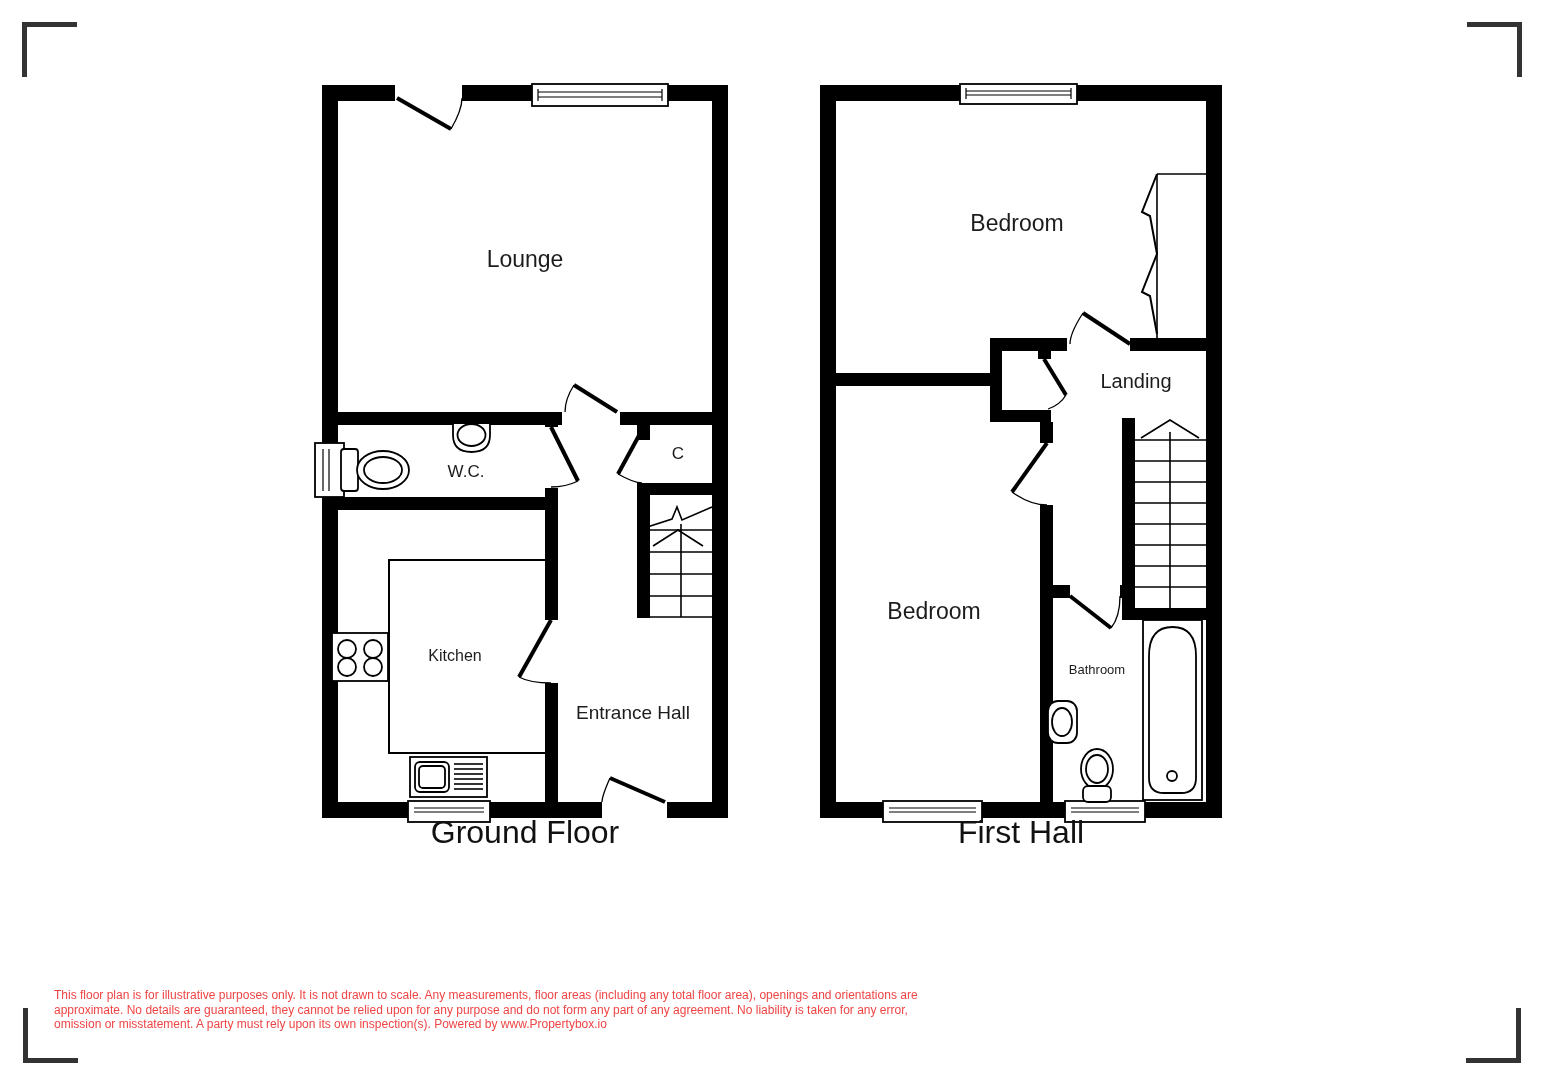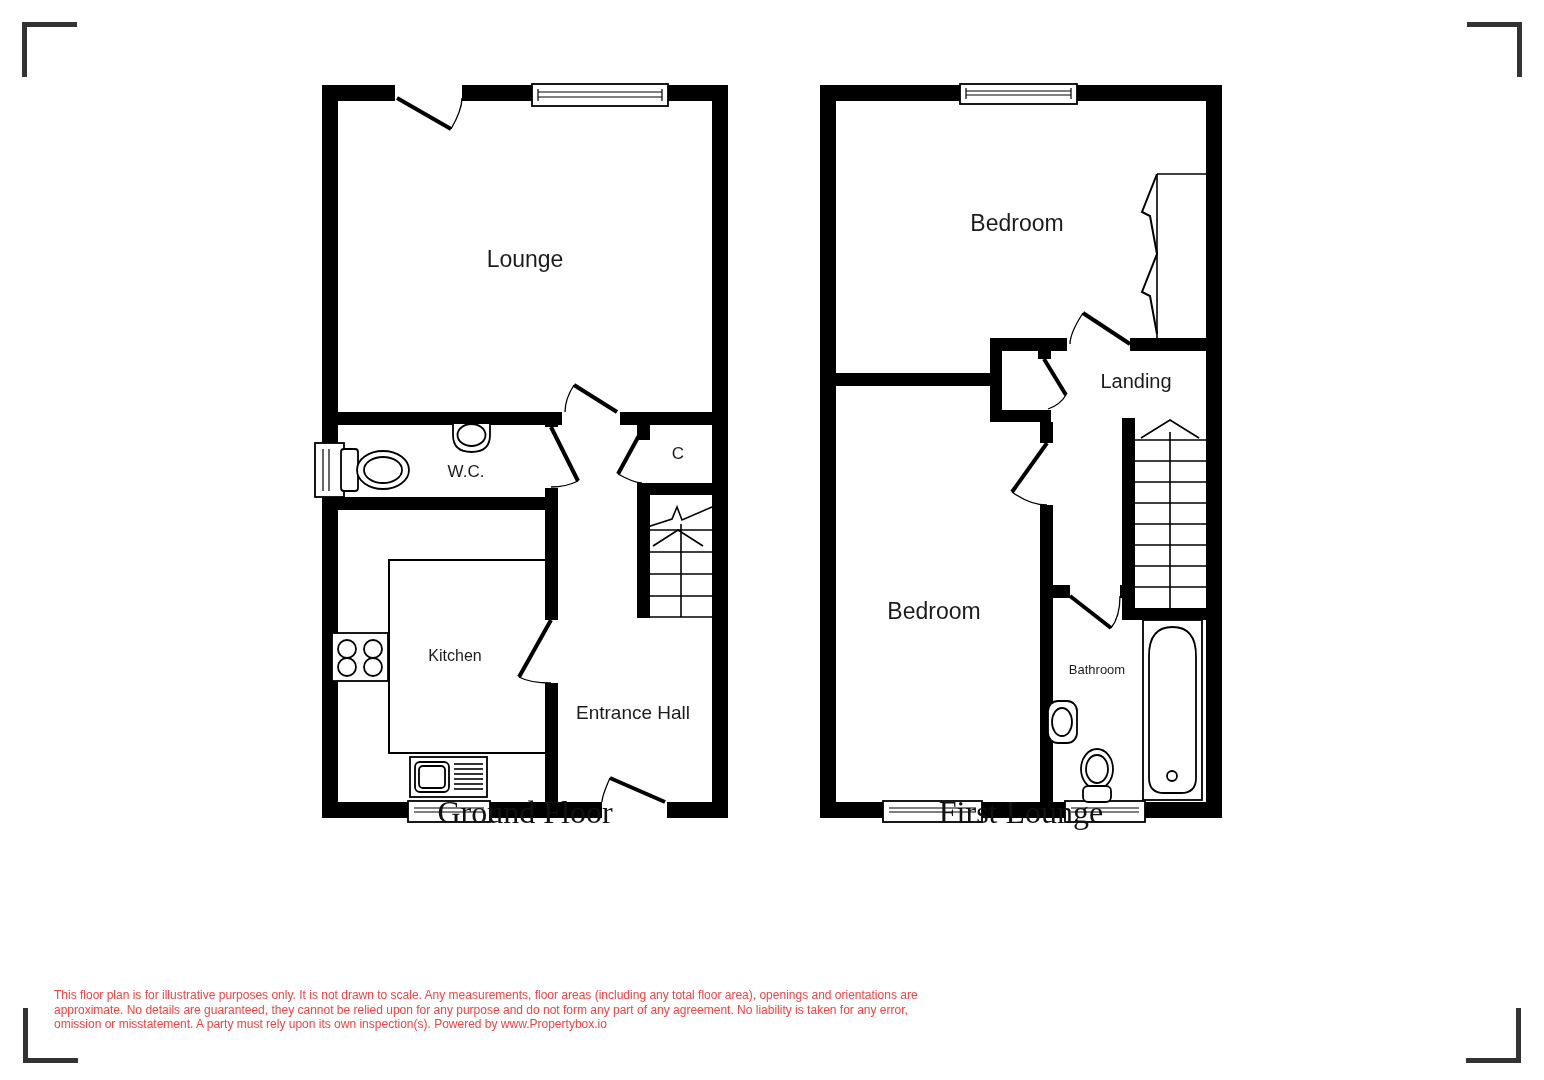--- a/index.html
+++ b/index.html
@@ -4,22 +4,22 @@
 <style>
   html,body{margin:0;padding:0;background:#fff;}
   .canvas{position:relative;width:1544px;height:1080px;background:#ffffff;overflow:hidden;
           font-family:"Liberation Sans", sans-serif;}
   .plan-svg{position:absolute;left:0;top:0;}
   .corner{position:absolute;width:50px;height:50px;border:0 solid #333;}
   .corner.tl{left:22px;top:22px;border-left-width:5px;border-top-width:5px;}
   .corner.tr{right:22px;top:22px;border-right-width:5px;border-top-width:5px;}
   .corner.bl{left:23px;top:1008px;border-left-width:5px;border-bottom-width:5px;}
   .corner.br{right:23px;top:1008px;border-right-width:5px;border-bottom-width:5px;}
-  .floor-title{position:absolute;top:794px;width:420px;text-align:center;
-               font-size:32px;color:#111;letter-spacing:0;font-family:Liberation Serif, serif;}
+  .floor-title{position:absolute;top:814px;width:420px;text-align:center;
+               font-size:32px;color:#111;letter-spacing:0;}
   .floor-title.ground{left:315px;}
   .floor-title.first{left:811px;}
   .disclaimer{position:absolute;left:54px;top:988px;width:1060px;
               font-size:12px;line-height:14.5px;color:#ef4444;white-space:pre-line;}
   svg .wall{fill:#000;stroke:none;}
   svg .thin{fill:none;stroke:#000;stroke-width:1.6;}
   svg .thin2{fill:none;stroke:#000;stroke-width:2;}
   svg .leaf{stroke:#000;stroke-width:4;fill:none;}
   svg .arc{stroke:#000;stroke-width:1.3;fill:none;}
   svg .win{fill:#fff;stroke:#000;stroke-width:1.8;}
@@ -253,18 +253,18 @@
       </g>
 
       <text class="room-label" x="1017" y="231" font-size="23">Bedroom</text>
       <text class="room-label" x="1136" y="388" font-size="20">Landing</text>
       <text class="room-label" x="934" y="619" font-size="23">Bedroom</text>
       <text class="room-label" x="1097" y="674" font-size="13">Bathroom</text>
     </g>
   </svg>
 
   <div class="floor-title ground">Ground Floor</div>
-  <div class="floor-title first">First Lounge</div>
+  <div class="floor-title first">First Hall</div>
 
   <div class="disclaimer">This floor plan is for illustrative purposes only. It is not drawn to scale. Any measurements, floor areas (including any total floor area), openings and orientations are
 approximate. No details are guaranteed, they cannot be relied upon for any purpose and do not form any part of any agreement. No liability is taken for any error,
 omission or misstatement. A party must rely upon its own inspection(s). Powered by www.Propertybox.io</div>
 </div>
 
 </body></html>

